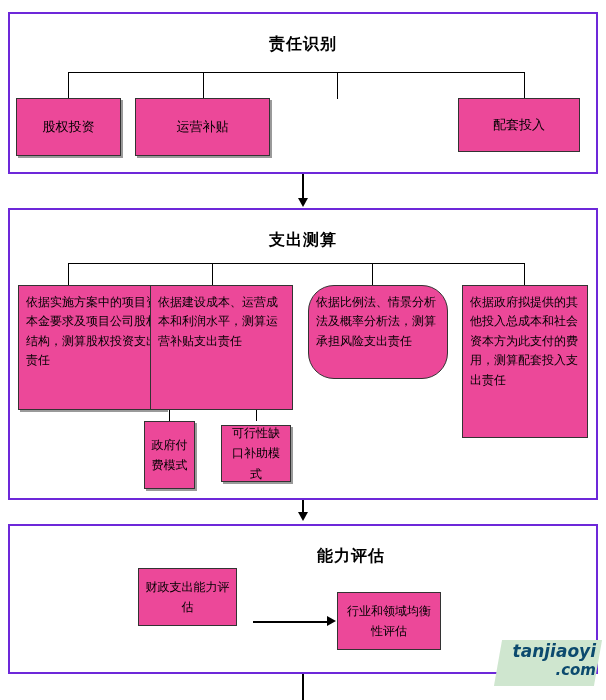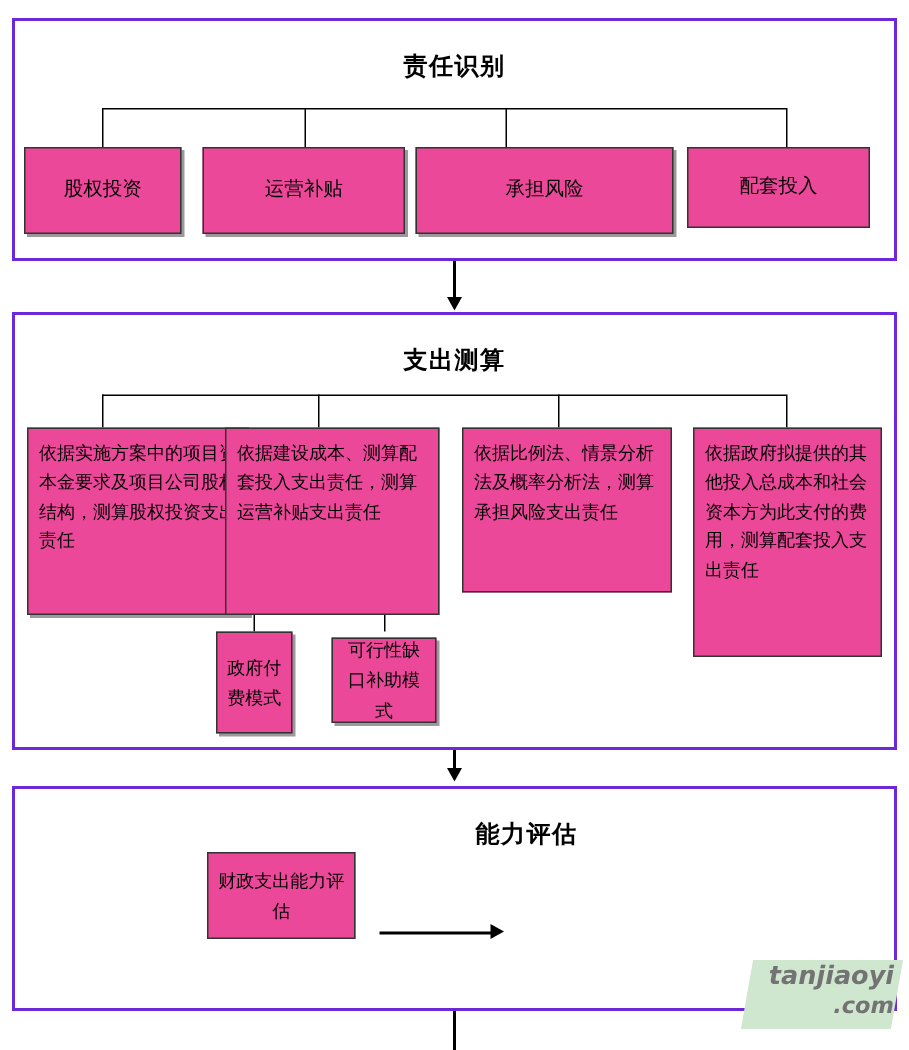--- a/index.html
+++ b/index.html
@@ -142,21 +142,21 @@
     height: 46px;
     background: #cfe6cf;
     transform: skewX(-10deg);
   }
   .wm-badge-text {
     position: absolute;
     left: 124px;
     top: 8px;
     width: 92px;
     text-align: right;
-    color: #737373;
+    color: #0c4a6e;
     font-style: italic;
     font-weight: bold;
     line-height: 1.15;
   }
   .wm-t1 { font-size: 17px; display: block; }
   .wm-t2 { font-size: 15px; display: block; }
 </style>
 </head>
 <body>
 
@@ -171,23 +171,20 @@
   <div class="vline" style="left:203px; top:72px;  height:27px;"></div>
   <div class="vline" style="left:337px; top:72px;  height:27px;"></div>
   <div class="vline" style="left:524px; top:72px;  height:27px;"></div>
 
   <div class="node top-row shadow" style="left:16px;  top:98px; width:105px; height:58px;">
     <span>股权投资</span>
   </div>
   <div class="node top-row shadow" style="left:135px; top:98px; width:135px; height:58px;">
     <span>运营补贴</span>
   </div>
-  <div class="node top-row shadow" style="left:277px; top:98px; width:172px; height:58px;">
-    <span>承担风险</span>
-  </div>
   <div class="node top-row" style="left:458px; top:98px; width:122px; height:54px;">
     <span>配套投入</span>
   </div>
 
   <div class="vline thick" style="left:302px; top:174px; height:26px;"></div>
   <div class="arrow-down" style="left:298px; top:198px;"></div>
 
   <div class="section" id="section-expenditure">
     <div class="section-title">支出测算</div>
   </div>
@@ -195,23 +192,23 @@
   <div class="hline" style="left:68px;  top:263px; width:456px;"></div>
   <div class="vline" style="left:68px;  top:263px; height:22px;"></div>
   <div class="vline" style="left:212px; top:263px; height:22px;"></div>
   <div class="vline" style="left:372px; top:263px; height:22px;"></div>
   <div class="vline" style="left:524px; top:263px; height:22px;"></div>
 
   <div class="node para shadow" style="left:18px;  top:285px; width:148px; height:125px;">
     <span>依据实施方案中的项目资本金要求及项目公司股权结构，测算股权投资支出责任</span>
   </div>
   <div class="node para" style="left:150px; top:285px; width:143px; height:125px;">
-    <span>依据建设成本、测算配套投入支出责任，测算运营补贴支出责任</span>
-  </div>
-  <div class="node para" style="left:308px; top:285px; width:140px; height:110px;">
+    <span>依据建设成本、运营成本和利润水平，测算运营补贴支出责任</span>
+  </div>
+  <div class="node para" style="left:308px; top:285px; width:140px; height:94px;border-radius:26px;">
     <span>依据比例法、情景分析法及概率分析法，测算承担风险支出责任</span>
   </div>
   <div class="node para" style="left:462px; top:285px; width:126px; height:153px;">
     <span>依据政府拟提供的其他投入总成本和社会资本方为此支付的费用，测算配套投入支出责任</span>
   </div>
 
   <div class="vline" style="left:169px; top:410px; height:11px;"></div>
   <div class="vline" style="left:256px; top:410px; height:11px;"></div>
 
   <div class="node small shadow" style="left:144px; top:421px; width:51px; height:68px;">
@@ -223,20 +220,23 @@
 
   <div class="vline thick" style="left:302px; top:500px; height:14px;"></div>
   <div class="arrow-down" style="left:298px; top:512px;"></div>
 
   <div class="section" id="section-capability">
     <div class="section-title">能力评估</div>
   </div>
 
   <div class="node small" style="left:138px; top:568px; width:99px; height:58px;">
     <span>财政支出能力评估</span>
+  </div>
+  <div class="node small" style="left:337px; top:592px; width:104px; height:58px;">
+    <span>行业和领域均衡性评估</span>
   </div>
 
   <div class="hline thick" style="left:253px; top:621px; width:75px;"></div>
   <div class="arrow-right" style="left:327px; top:616px;"></div>
 
   <div class="vline thick" style="left:302px; top:674px; height:26px;"></div>
 
   <div class="watermark">
     <div class="wm-badge"></div>
     <div class="wm-badge-text">

